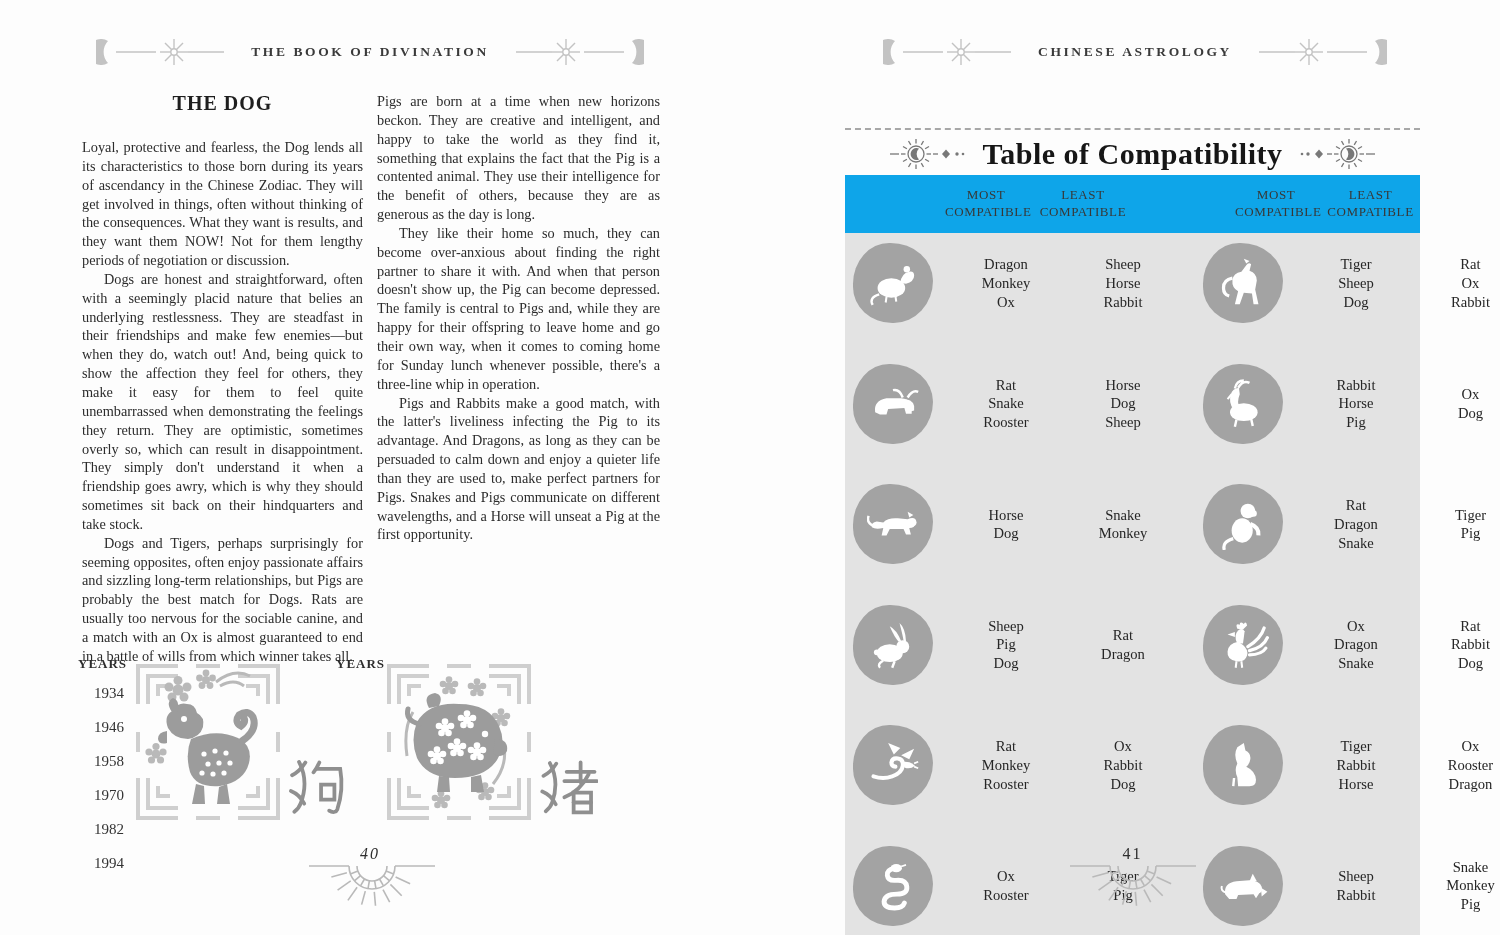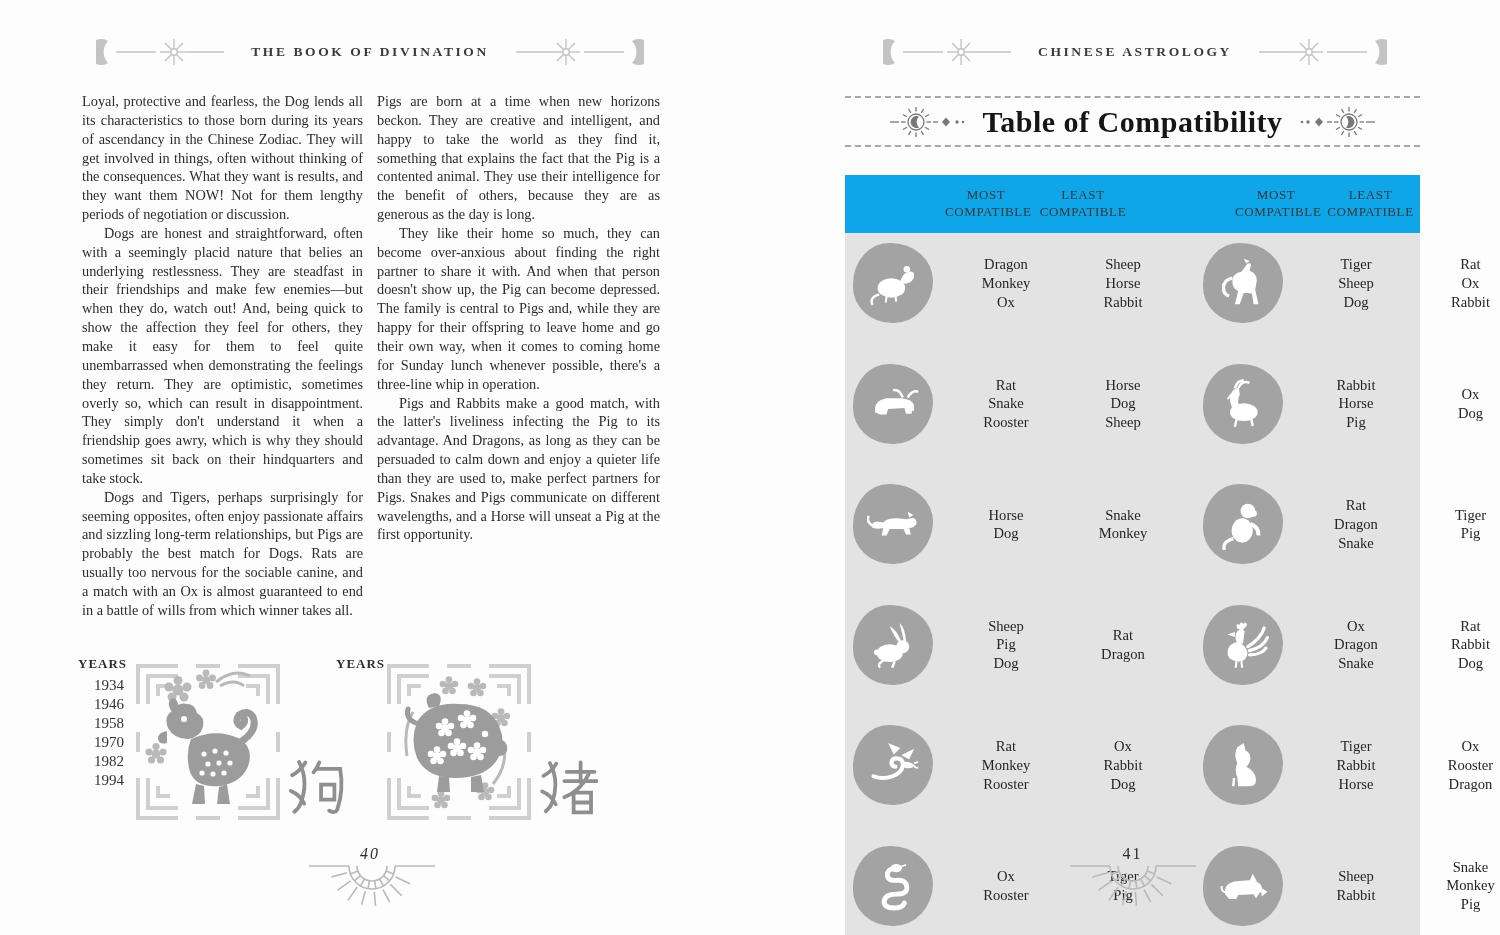--- a/index.html
+++ b/index.html
@@ -16,32 +16,32 @@
 
   
   .col { position:absolute; top:92px; }
   .col h2 { text-align:center; font-size:20px; font-weight:700; letter-spacing:1px;
     color:#1e1e1e; margin-bottom:23px; }
   .col p { font-size:14.3px; line-height:18.85px; text-align:justify; color:#2c2c2c; }
   .col p + p { text-indent:22px; }
 
   .years { position:absolute; width:62px; text-align:center; }
   .years-label { font-size:13px; font-weight:700; letter-spacing:1px; color:#2e2e2e; text-align:left; }
-  .years-list { margin-top:4px; font-size:15px; line-height:19px; color:#333;
+  .years-list { margin-top:4px; font-size:15px; line-height:34px; color:#333;
     white-space:pre-line; }
 
   .illu { position:absolute; }
   .zh-char { position:absolute; }
 
   
   .pageno { position:absolute; text-align:center; font-size:16px; color:#2e2e2e; letter-spacing:2px; }
   .pageno-orn { position:absolute; }
 
   
-  .title-band { position:absolute; left:845px; top:96px; width:575px;
+  .title-band { position:absolute; left:845px; top:128px; width:575px;
     border-top:2px dashed #a8a8a8; border-bottom:2px dashed #a8a8a8;
     padding:7px 0 6px; display:flex; align-items:center; justify-content:center; gap:14px; }
   .title-band h1 { font-size:30px; font-weight:700; letter-spacing:.5px; color:#161616; }
 
   .comp-table { position:absolute; left:845px; top:175px; width:575px; }
   .thead { display:grid; grid-template-columns:96px 90px 104px 96px 90px 99px;
     background:#0ea5e9; height:58px; align-items:center; }
   .thead .hcell { font-size:13px; letter-spacing:.6px; color:#383838; text-align:center;
     line-height:1.3; padding:0 4px; }
   .tbody { background:#e3e3e3; display:grid;
@@ -137,20 +137,21 @@
       <svg class="orn" width="130" height="26" viewBox="0 0 130 26">
           <use href="#head-orn"></use>
         </svg>
       <span class="rh-text">THE BOOK OF DIVINATION</span>
       <svg class="orn" width="130" height="26" viewBox="0 0 130 26" style="transform:scaleX(-1)">
           <use href="#head-orn"></use>
         </svg>
     </header>
 
     <div class="col" style="left:82px;width:281px;">
+      <h2>THE DOG</h2>
       <p>Loyal, protective and fearless, the Dog lends all its characteristics to those born during its years of ascendancy in the Chinese Zodiac. They will get involved in things, often without thinking of the consequences. What they want is results, and they want them NOW! Not for them lengthy periods of negotiation or discussion.</p>
       <p>Dogs are honest and straightforward, often with a seemingly placid nature that belies an underlying restlessness. They are steadfast in their friendships and make few enemies—but when they do, watch out! And, being quick to show the affection they feel for others, they make it easy for them to feel quite unembarrassed when demonstrating the feelings they return. They are optimistic, sometimes overly so, which can result in disappointment. They simply don't understand it when a friendship goes awry, which is why they should sometimes sit back on their hindquarters and take stock.</p>
       <p>Dogs and Tigers, perhaps surprisingly for seeming opposites, often enjoy passionate affairs and sizzling long-term relationships, but Pigs are probably the best match for Dogs. Rats are usually too nervous for the sociable canine, and a match with an Ox is almost guaranteed to end in a battle of wills from which winner takes all.</p>
     </div>
 
     <div class="col" style="left:377px;width:283px;">
       <p>Pigs are born at a time when new horizons beckon. They are creative and intelligent, and happy to take the world as they find it, something that explains the fact that the Pig is a contented animal. They use their intelligence for the benefit of others, because they are as generous as the day is long.</p>
       <p>They like their home so much, they can become over-anxious about finding the right partner to share it with. And when that person doesn't show up, the Pig can become depressed. The family is central to Pigs and, while they are happy for their offspring to leave home and go their own way, when it comes to coming home for Sunday lunch whenever possible, there's a three-line whip in operation.</p>
       <p>Pigs and Rabbits make a good match, with the latter's liveliness infecting the Pig to its advantage. And Dragons, as long as they can be persuaded to calm down and enjoy a quieter life than they are used to, make perfect partners for Pigs. Snakes and Pigs communicate on different wavelengths, and a Horse will unseat a Pig at the first opportunity.</p>
     </div>

